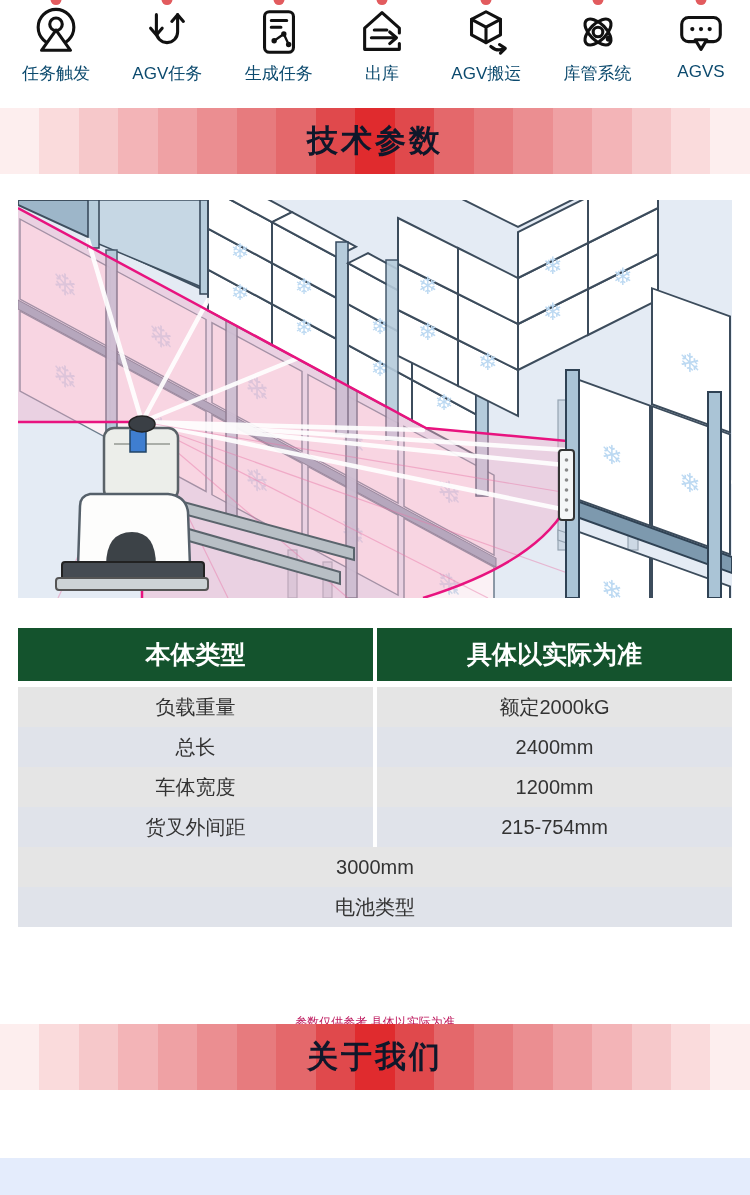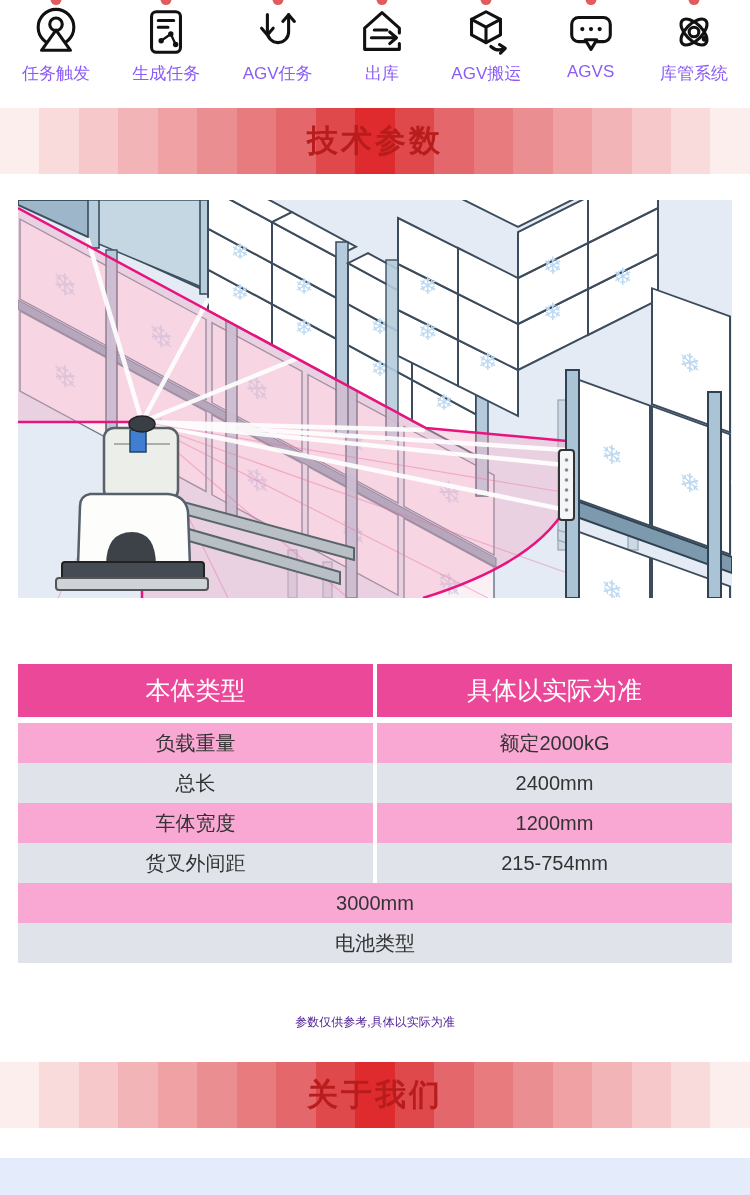--- a/index.html
+++ b/index.html
@@ -8,68 +8,80 @@
 
   
   .nav{position:absolute;top:0;left:0;right:0;height:100px;display:flex;
        justify-content:space-between;padding:0 22px;}
   .nav-item{position:relative;display:flex;flex-direction:column;align-items:center;
             padding-top:5px;cursor:pointer;}
   .nav-dot{position:absolute;top:-6px;left:50%;transform:translateX(-50%);
            width:11px;height:11px;border-radius:50%;background:#e25b5e;}
   .glyph{width:54px;height:54px;display:block;}
   .glyph svg{width:54px;height:54px;display:block;}
-  .nav-label{margin-top:3px;font-size:17px;color:#8b5cf6;white-space:nowrap;}
+  .nav-label{margin-top:3px;font-size:17px;color:#0c4a6e;white-space:nowrap;}
 
   
   .banner{position:absolute;left:0;right:0;height:66px;}
   .banner .stripes{position:absolute;inset:0;display:flex;}
   .banner .stripes>div{flex:1;}
   .banner .banner-title{position:relative;z-index:1;display:flex;height:100%;
-        align-items:center;justify-content:center;color:#b91c1c;font-size:31px;
+        align-items:center;justify-content:center;color:#0f172a;font-size:31px;
         font-weight:bold;letter-spacing:3px;}
   #banner-tech{top:108px;}
-  #banner-about{top:1062px;}
+  #banner-about{top:1024px;}
 
   
   .illus{position:absolute;top:200px;left:18px;width:714px;height:398px;}
   .illus svg{display:block;width:714px;height:398px;}
 
   
   .spec{position:absolute;top:628px;left:18px;width:714px;}
   .t-row{display:flex;gap:4px;}
   .t-row .cell{flex:1;display:flex;align-items:center;justify-content:center;text-align:center;}
-  .t-head .cell{height:53px;background:#ec4899;color:#ffffff;font-size:25px;font-weight:normal;margin-top:36px;}
+  .t-head .cell{height:53px;background:#14532d;color:#ffffff;font-size:25px;font-weight:bold;}
   .t-gap{height:6px;}
   .t-data .cell{height:40px;font-size:20px;color:#333333;}
-  .t-data.odd .cell{background:#f9a8d4;}
+  .t-data.odd .cell{background:#e5e5e5;}
   .t-data.even .cell{background:#e0e3ea;}
 
   .note{position:absolute;top:1014px;left:0;right:0;text-align:center;
-        font-size:12px;color:#4c1d95;}
+        font-size:12px;color:#be185d;}
 
   .bottom-box{position:absolute;top:1158px;left:0;right:0;height:40px;background:#e4ecfc;}
 </style>
 </head>
 <body>
 
 <div class="page">
 
   <div class="nav">
 
     <div class="nav-item">
       <span class="nav-dot"></span>
       <span class="glyph">
         <svg viewBox="0 0 56 56" fill="none" stroke="#111" stroke-width="3.2" stroke-linecap="round" stroke-linejoin="round">
           <circle cx="28" cy="23" r="18.5"></circle>
           <polygon points="28,26 43,47 13,47" fill="#fff"></polygon>
           <circle cx="28" cy="20" r="6.5"></circle>
         </svg>
       </span>
       <span class="nav-label">任务触发</span>
+    </div>
+
+    <div class="nav-item">
+      <span class="nav-dot"></span>
+      <span class="glyph">
+        <svg viewBox="0 0 56 56" fill="none" stroke="#111" stroke-width="3.2" stroke-linecap="round" stroke-linejoin="round">
+          <path d="M17,10 V28 A11,11 0 0 0 39,28 V10"></path>
+          <path d="M11,24 L17,31 L23,24"></path>
+          <path d="M33,17 L39,10 L45,17"></path>
+        </svg>
+      </span>
+      <span class="nav-label">AGV任务</span>
     </div>
 
     <div class="nav-item">
       <span class="nav-dot"></span>
       <span class="glyph">
         <svg viewBox="0 0 56 56" fill="none" stroke="#111" stroke-width="3.2" stroke-linecap="round" stroke-linejoin="round">
           <rect x="13" y="7" width="30" height="42" rx="5"></rect>
           <path d="M20,16 H36 M20,23 H30"></path>
           <path d="M23,37 L33,30 L38,41" stroke-width="2.4"></path>
           <circle cx="23" cy="37" r="2.8" fill="#111" stroke="none"></circle>
@@ -77,79 +89,67 @@
           <circle cx="38" cy="41" r="2.8" fill="#111" stroke="none"></circle>
         </svg>
       </span>
       <span class="nav-label">生成任务</span>
     </div>
 
     <div class="nav-item">
       <span class="nav-dot"></span>
       <span class="glyph">
         <svg viewBox="0 0 56 56" fill="none" stroke="#111" stroke-width="3.2" stroke-linecap="round" stroke-linejoin="round">
-          <path d="M17,10 V28 A11,11 0 0 0 39,28 V10"></path>
-          <path d="M11,24 L17,31 L23,24"></path>
-          <path d="M33,17 L39,10 L45,17"></path>
-        </svg>
-      </span>
-      <span class="nav-label">AGV任务</span>
-    </div>
-
-    <div class="nav-item">
-      <span class="nav-dot"></span>
-      <span class="glyph">
-        <svg viewBox="0 0 56 56" fill="none" stroke="#111" stroke-width="3.2" stroke-linecap="round" stroke-linejoin="round">
           <path d="M46,29 V24 L28,8 L10,24 V46 H46 V40"></path>
           <path d="M20,26 H33"></path>
           <path d="M17,34 H42"></path>
           <path d="M36,28 L43,34 L36,40"></path>
         </svg>
       </span>
       <span class="nav-label">出库</span>
     </div>
 
     <div class="nav-item">
       <span class="nav-dot"></span>
       <span class="glyph">
         <svg viewBox="0 0 56 56" fill="none" stroke="#111" stroke-width="3.2" stroke-linecap="round" stroke-linejoin="round">
           <polygon points="28,7 43,15 43,31 28,39 13,31 13,15"></polygon>
           <path d="M13,15 L28,23 L43,15 M28,23 V39"></path>
           <path d="M33,43 Q40,49 47,45"></path>
           <path d="M42,41 L48,45 L43,50"></path>
         </svg>
       </span>
       <span class="nav-label">AGV搬运</span>
+    </div>
+
+    <div class="nav-item">
+      <span class="nav-dot"></span>
+      <span class="glyph">
+        <svg viewBox="0 0 56 56" fill="none" stroke="#111" stroke-width="3.2" stroke-linecap="round" stroke-linejoin="round">
+          <ellipse cx="28" cy="28" rx="17" ry="8.5" transform="rotate(45 28 28)"></ellipse>
+          <ellipse cx="28" cy="28" rx="17" ry="8.5" transform="rotate(-45 28 28)"></ellipse>
+          <circle cx="28" cy="28" r="5"></circle>
+          <circle cx="39" cy="35" r="3" fill="#111" stroke="none"></circle>
+        </svg>
+      </span>
+      <span class="nav-label">库管系统</span>
     </div>
 
     <div class="nav-item">
       <span class="nav-dot"></span>
       <span class="glyph">
         <svg viewBox="0 0 56 56" fill="none" stroke="#111" stroke-width="3.2" stroke-linecap="round" stroke-linejoin="round">
           <rect x="8" y="13" width="40" height="25" rx="7"></rect>
           <path d="M22,36 L28,46 L34,36 Z" fill="#fff"></path>
           <circle cx="19" cy="25" r="2.2" fill="#111" stroke="none"></circle>
           <circle cx="28" cy="25" r="2.2" fill="#111" stroke="none"></circle>
           <circle cx="37" cy="25" r="2.2" fill="#111" stroke="none"></circle>
         </svg>
       </span>
       <span class="nav-label">AGVS</span>
-    </div>
-
-    <div class="nav-item">
-      <span class="nav-dot"></span>
-      <span class="glyph">
-        <svg viewBox="0 0 56 56" fill="none" stroke="#111" stroke-width="3.2" stroke-linecap="round" stroke-linejoin="round">
-          <ellipse cx="28" cy="28" rx="17" ry="8.5" transform="rotate(45 28 28)"></ellipse>
-          <ellipse cx="28" cy="28" rx="17" ry="8.5" transform="rotate(-45 28 28)"></ellipse>
-          <circle cx="28" cy="28" r="5"></circle>
-          <circle cx="39" cy="35" r="3" fill="#111" stroke="none"></circle>
-        </svg>
-      </span>
-      <span class="nav-label">库管系统</span>
     </div>
   </div>
 
   <div class="banner" id="banner-tech">
     <div class="stripes">
         <div style="background: rgb(253, 238, 238);"></div>
         <div style="background: rgb(250, 219, 220);"></div>
         <div style="background: rgb(246, 200, 202);"></div>
         <div style="background: rgb(243, 180, 183);"></div>
         <div style="background: rgb(239, 161, 164);"></div>

